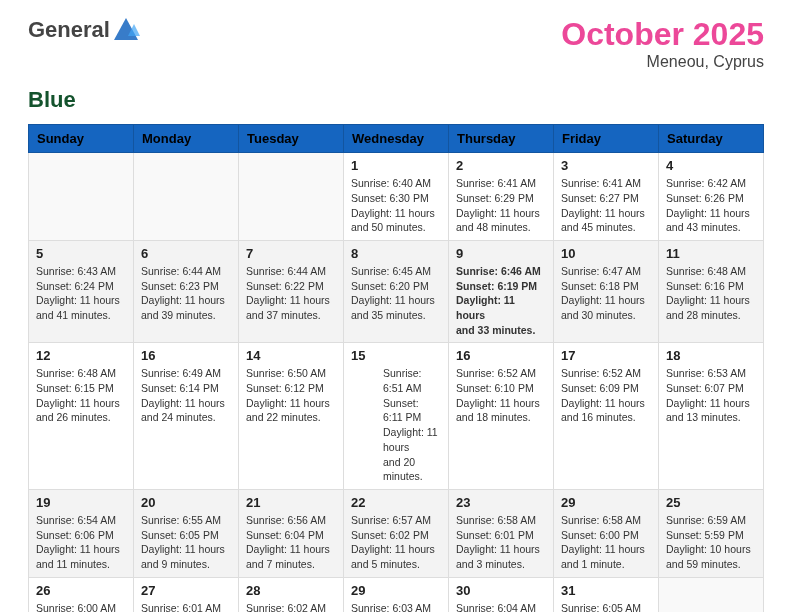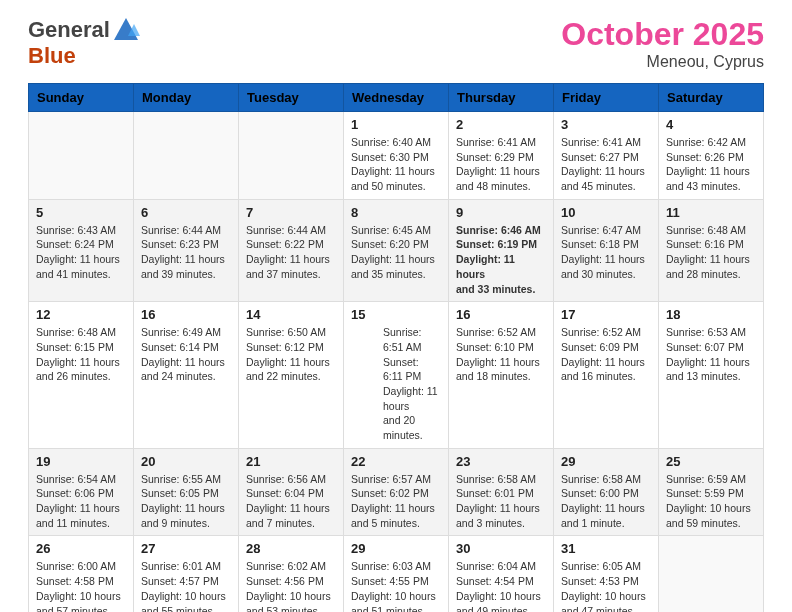--- a/index.html
+++ b/index.html
@@ -22,21 +22,21 @@
     .logo {
       display: flex;
       align-items: center;
     }
     .logo-text {
       font-size: 22px;
       font-weight: bold;
       line-height: 1.1;
     }
     .logo-general { color: #444; }
-    .logo-blue { color: #c2410c; }
+    .logo-blue { color: #14532d; margin-top: 44px; }
     .logo-icon {
       width: 28px;
       height: 28px;
       margin-left: 2px;
     }
     .title-block {
       text-align: right;
     }
     .month-title {
       font-size: 32px;

